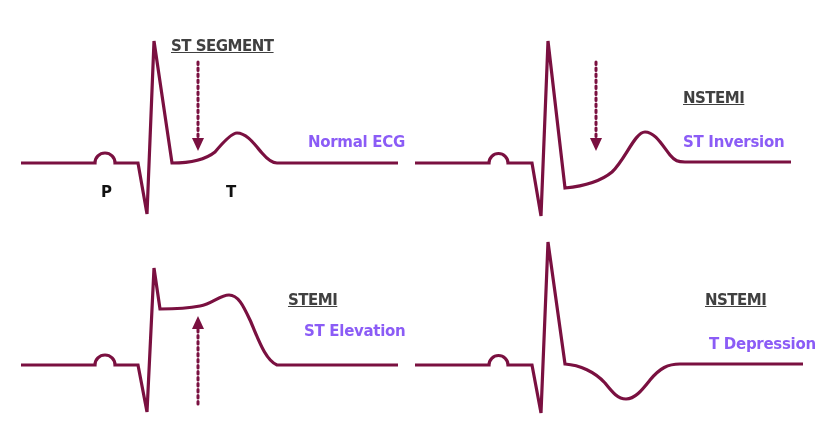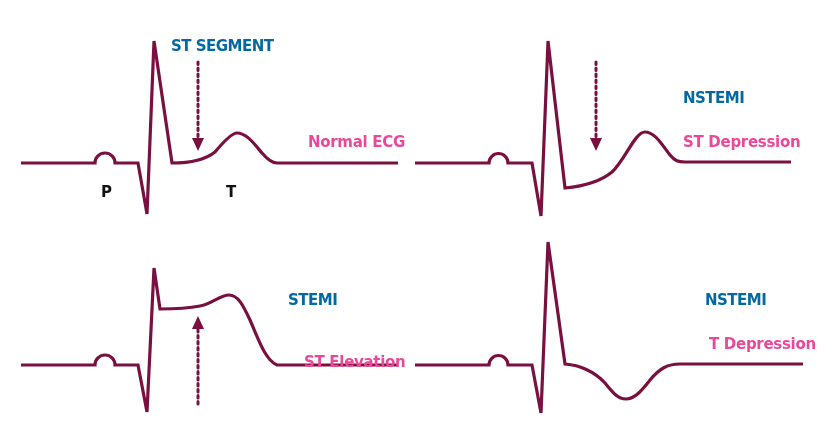--- a/index.html
+++ b/index.html
@@ -1,20 +1,20 @@
 <!DOCTYPE html>
 <html><head>
   <meta charset="utf-8">
   <style>
     html, body { margin: 0; padding: 0; background: #ffffff; }
     body { width: 825px; height: 428px; position: relative; overflow: hidden; font-family: "Liberation Sans", sans-serif; }
     svg { position: absolute; left: 0; top: 0; }
     .lbl { position: absolute; font-family: "DejaVu Sans", sans-serif; font-weight: bold; white-space: nowrap; }
-    .title { color: #0369a1; font-size: 15px; letter-spacing: -0.5px; }
-    .sub { color: #ec4899; font-size: 15px; letter-spacing: -0.3px; }
+    .title { color: #404040; font-size: 15px; letter-spacing: -0.5px; text-decoration: underline; }
+    .sub { color: #8b5cf6; font-size: 15px; letter-spacing: -0.3px; }
     .wave { color: #111111; font-size: 15px; }
   </style>
 </head>
 <body>
 
 <svg width="825" height="428" viewBox="0 0 825 428">
   <defs>
     <marker id="arrowhead" markerWidth="10" markerHeight="10" refX="5" refY="5" orient="auto" markerUnits="userSpaceOnUse">
       <path d="M0,0 L10,5 L0,10 Z" fill="#7a1040"></path>
     </marker>
@@ -46,19 +46,19 @@
          C580,365 595,372 605,383 C613,393 618,399 626,399 C635,399 642,390 650,380 C660,368 668,364 680,364 L803,364" fill="none" stroke="#7a1040" stroke-width="3.2" stroke-linejoin="miter"></path>
   </g>
 </svg>
 
 <div class="lbl title" style="left:171px; top:37px;">ST SEGMENT</div>
 <div class="lbl sub" style="left:308px; top:133px;">Normal ECG</div>
 <div class="lbl wave" style="left:101px; top:183px;">P</div>
 <div class="lbl wave" style="left:226px; top:183px;">T</div>
 
 <div class="lbl title" style="left:683px; top:89px;">NSTEMI</div>
-<div class="lbl sub" style="left:683px; top:133px;">ST Depression</div>
+<div class="lbl sub" style="left:683px; top:133px;">ST Inversion</div>
 
 <div class="lbl title" style="left:288px; top:291px;">STEMI</div>
-<div class="lbl sub" style="left:304px; top:353px;text-align:center;">ST Elevation</div>
+<div class="lbl sub" style="left:304px; top:322px;text-align:center;">ST Elevation</div>
 
 <div class="lbl title" style="left:705px; top:291px;">NSTEMI</div>
 <div class="lbl sub" style="left:709px; top:335px;">T Depression</div>
 
 </body></html>

